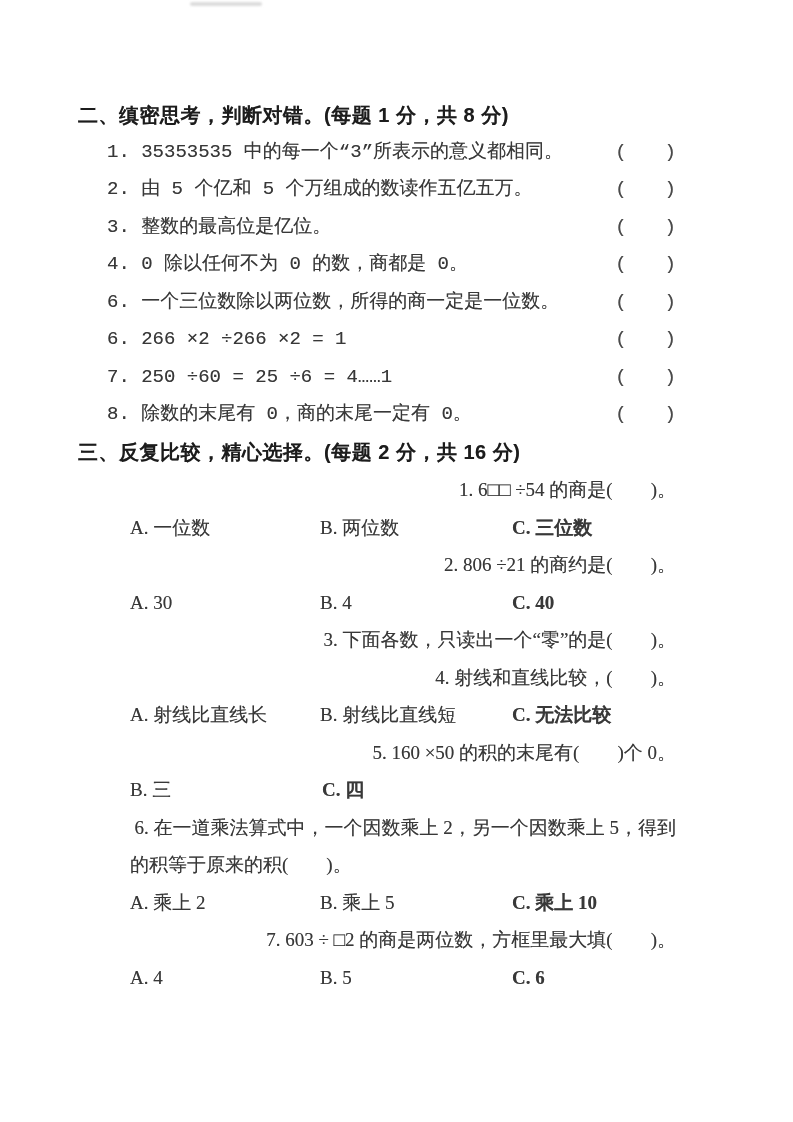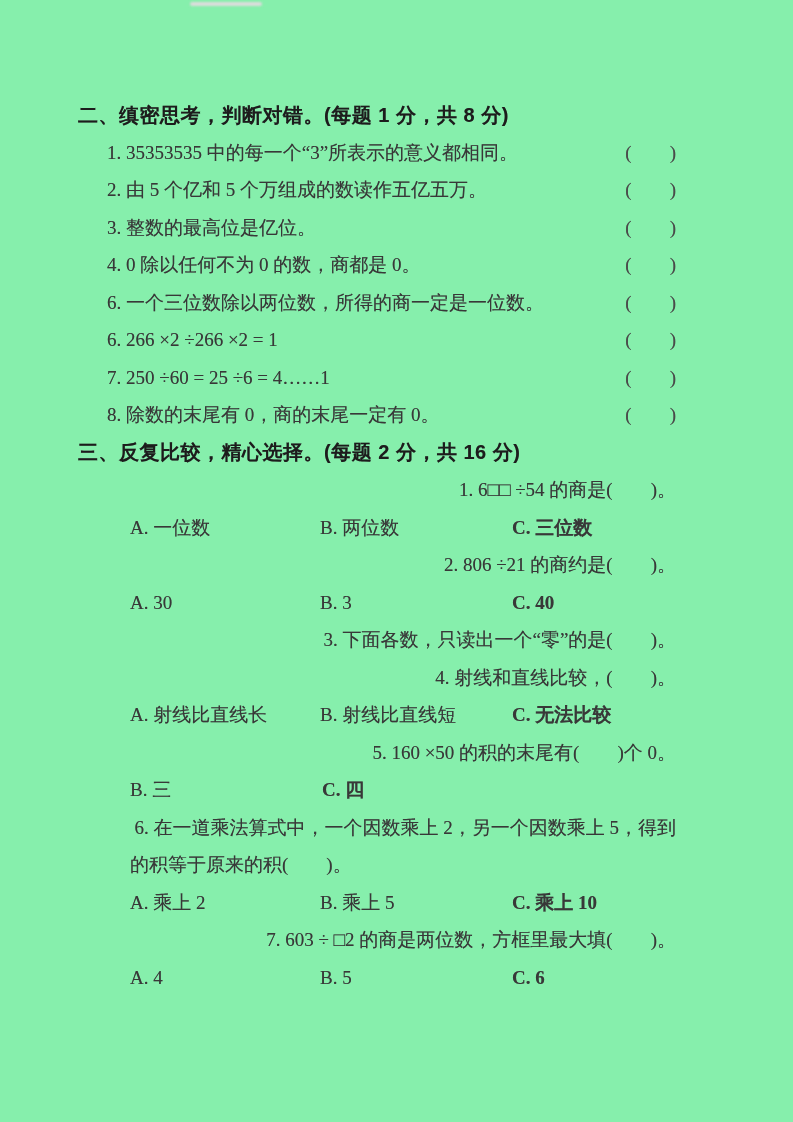--- a/index.html
+++ b/index.html
@@ -1,21 +1,21 @@
 <!DOCTYPE html>
 <html><head>
 <meta charset="utf-8">
 <style>
   html, body { margin: 0; padding: 0; background: #e8e8e8; }
   .page {
     position: relative;
     width: 793px;
     height: 1122px;
     margin: 0 auto;
-    background: #86efac;
+    background: #ffffff;
     overflow: hidden;
     font-family: "Liberation Serif", "DejaVu Serif", serif;
     color: #383838;
     text-shadow: 0 0 0.4px rgba(70,70,70,0.55);
   }
   .smudge {
     position: absolute;
     top: 2px;
     left: 190px;
     width: 72px;
@@ -36,21 +36,21 @@
     font-size: 19px;
     line-height: 1;
   }
   .sec-title {
     font-family: "Liberation Sans", "DejaVu Sans", sans-serif;
     font-weight: bold;
     font-size: 20px;
     color: #1c1c1c;
     letter-spacing: 0.5px;
   }
-  .judge-row { justify-content: space-between; padding-left: 29px; }
+  .judge-row { justify-content: space-between; padding-left: 29px; font-family: Liberation Mono, monospace; }
   .q-row   { padding-left: 29px; justify-content: flex-end; }
   .cont-row{ padding-left: 52px; }
   .opt-row { padding-left: 52px; }
   .qtext   { white-space: pre; }
   .bracket { white-space: pre; color: #4a4a4a; }
   .opt-a { width: 190px; white-space: pre; }
   .opt-b { width: 192px; white-space: pre; }
   .opt-c { flex: 1; white-space: pre; font-weight: bold; }
   .footer {
     position: absolute;
@@ -118,21 +118,21 @@
       <span class="opt-a">A. 一位数</span>
       <span class="opt-b">B. 两位数</span>
       <span class="opt-c">C. 三位数</span>
     </div>
 
     <div class="row q-row">
       <span class="qtext">2. 806 ÷21 的商约是(　　)。</span>
     </div>
     <div class="row opt-row">
       <span class="opt-a">A. 30</span>
-      <span class="opt-b">B. 3</span>
+      <span class="opt-b">B. 4</span>
       <span class="opt-c">C. 40</span>
     </div>
 
     <div class="row q-row">
       <span class="qtext">3. 下面各数，只读出一个“零”的是(　　)。</span>
     </div>
 
     <div class="row q-row">
       <span class="qtext">4. 射线和直线比较，(　　)。</span>
     </div>

